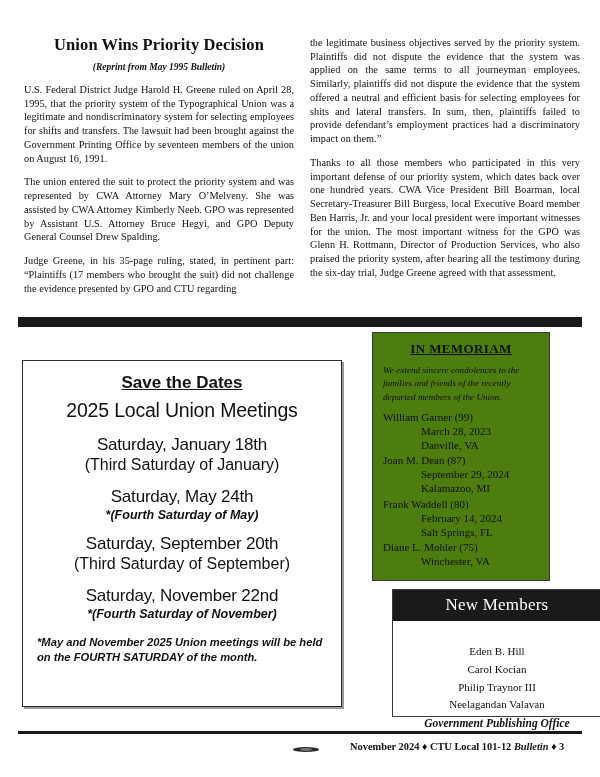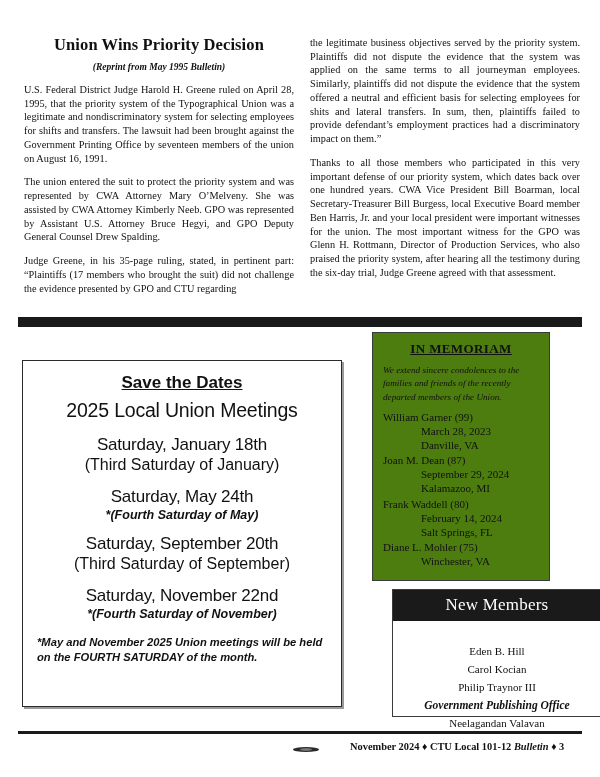--- a/index.html
+++ b/index.html
@@ -292,22 +292,22 @@
     <div class="mem-line">Winchester, VA</div>
   </div>
 </div>
 
 <div class="new-box">
   <div class="new-header">New Members</div>
   <div class="new-list">
     <div class="new-name">Eden B. Hill</div>
     <div class="new-name">Carol Kocian</div>
     <div class="new-name">Philip Traynor III</div>
+    <div class="new-name">Neelagandan Valavan</div>
     <div class="new-name emphasis">Government Publishing Office</div>
-    <div class="new-name">Neelagandan Valavan</div>
   </div>
 </div>
 
 <div class="rule-bottom"></div>
 
 <div class="footer">
   <svg class="footer-ornament" viewBox="0 0 26 7">
     <ellipse cx="13" cy="3.5" rx="13" ry="2.6" fill="#2a2a2a"></ellipse>
     <ellipse cx="13" cy="3.5" rx="6" ry="1.5" fill="#777777"></ellipse>
   </svg>

